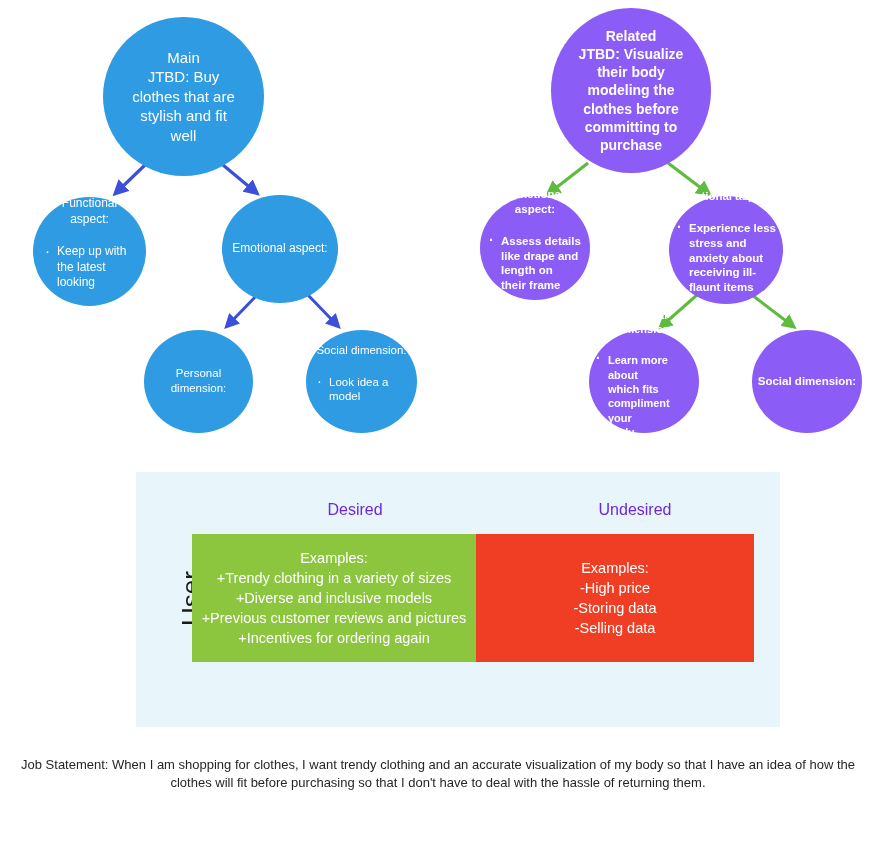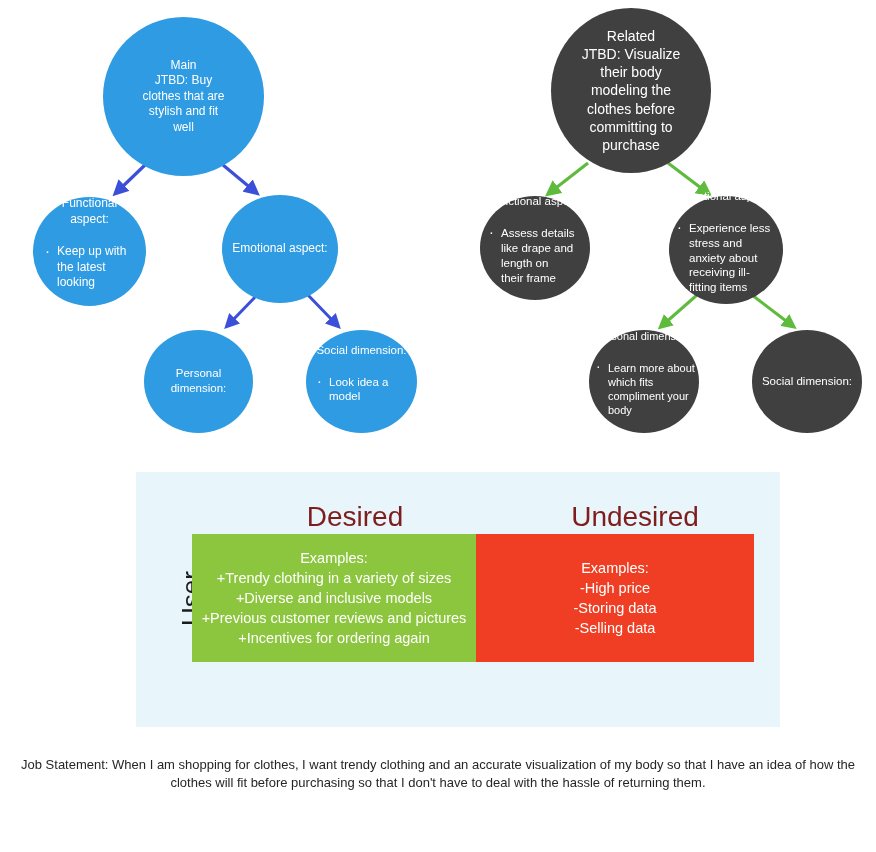--- a/index.html
+++ b/index.html
@@ -22,21 +22,21 @@
     display:flex;
     flex-direction:column;
     align-items:center;
     justify-content:center;
     box-sizing:border-box;
     color:#ffffff;
     text-align:center;
     z-index:2;
   }
   .node.blue{background:#2e9be2;}
-  .node.green{background:#404040;}
+  .node.green{background:#8b5cf6;font-weight:bold;}
 
   .node .title{
     display:block;
     width:100%;
     line-height:1.30;
     white-space:pre-line;
   }
   .node .bullets{
     display:block;
     width:100%;
@@ -54,40 +54,40 @@
   .node .bullets li:before{
     content:"\00B7";
     position:absolute;
     left:4px;
     top:-1px;
     font-size:1.25em;
     line-height:1.05;
   }
 
   
-  .root{font-size:12px;}
+  .root{font-size:15px;}
   .root .title{text-align:center;}
 
   
   .lvl2{font-size:12px;}
   .lvl2 .title{text-align:center;margin-bottom:1px;}
   .lvl3{font-size:11.5px;}
   .lvl3 .title{text-align:center;margin-bottom:1px;}
 
   
   #panel{
     position:absolute;
     left:136px;top:472px;
     width:644px;height:255px;
     background:#e8f6fb;
     z-index:1;
   }
   #col-desired,#col-undesired{
     position:absolute;top:29px;
-    font-size:28px;color:#7f1d1d;
+    font-size:16px;color:#6d28d9;
     text-align:center;
     font-family:"Liberation Sans", sans-serif;
   }
   #col-desired{left:54px;width:330px;}
   #col-undesired{left:368px;width:262px;}
 
   #row-user{
     position:absolute;
     left:40px;top:64px;
     width:30px;height:125px;
@@ -211,21 +211,21 @@
       </ul>
     </div>
 
     <div class="node green lvl3" style="left:669px;top:196px;width:114px;height:108px;padding:0 4px;">
       <span class="title">Emotional aspect:</span>
       <ul class="bullets">
         <li>Experience less
 stress and
 anxiety about
 receiving ill-
-fitting items</li>
+flaunt items</li>
       </ul>
     </div>
 
     <div class="node green lvl3" style="left:589px;top:330px;width:110px;height:103px;padding:0 3px;font-size:11px;">
       <span class="title">Personal dimension:</span>
       <ul class="bullets">
         <li>Learn more about
 which fits
 compliment your
 body</li>

